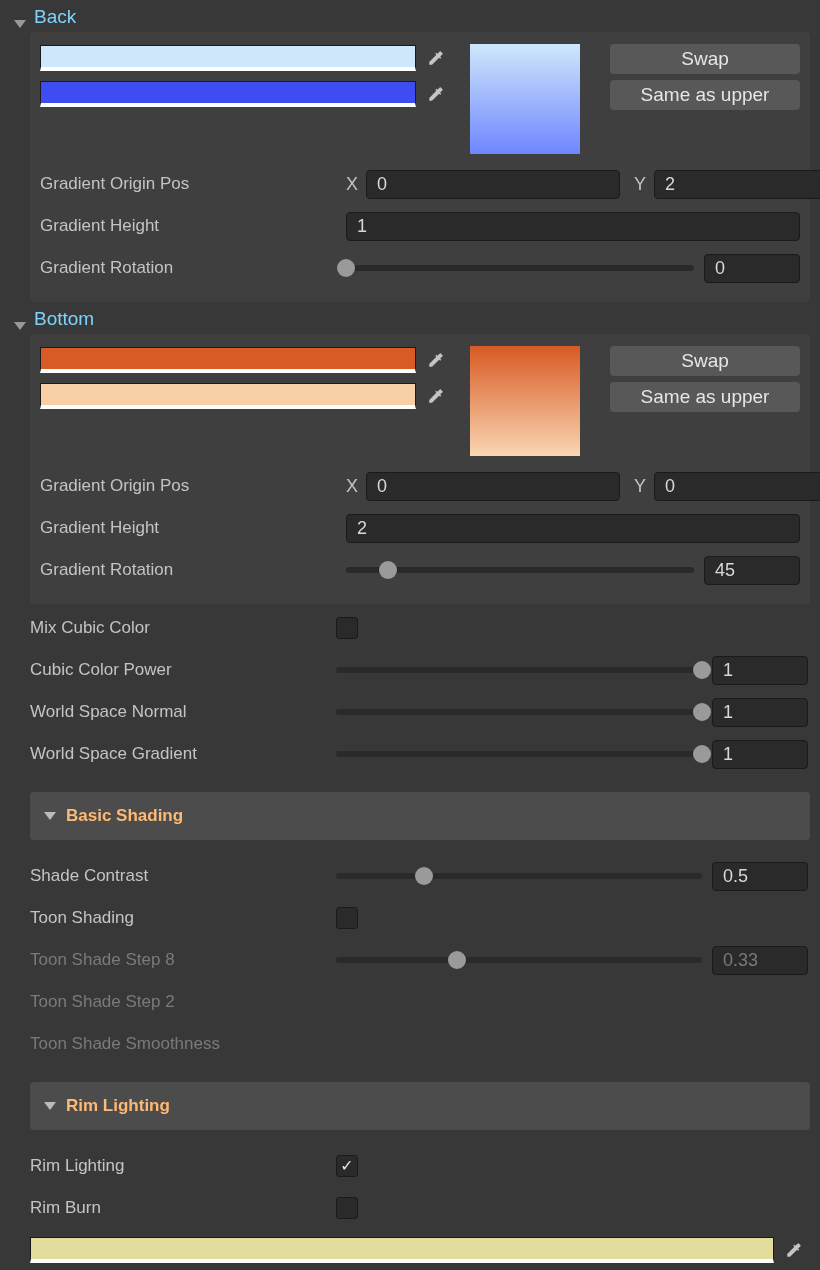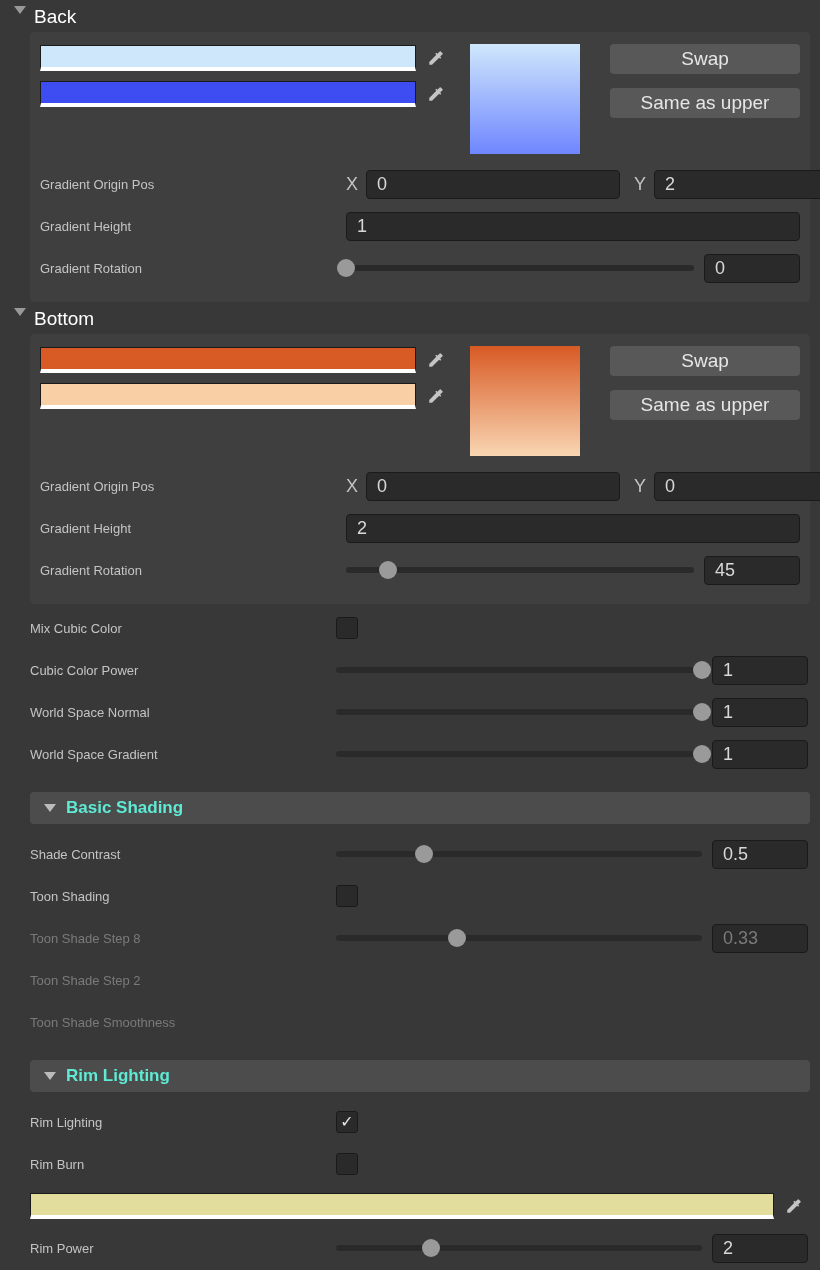--- a/index.html
+++ b/index.html
@@ -6,24 +6,24 @@
   body {
     background: #383838;
     color: #c4c4c4;
     font-family: -apple-system, BlinkMacSystemFont, "Segoe UI", Arial, sans-serif;
     font-size: 18px;
     width: 820px;
     padding: 0;
   }
   .section-header {
     display: flex;
-    align-items: flex-start;
+    align-items: flex-end;
     padding: 6px 4px 4px 14px;
     font-size: 19px;
-    color: #ffffff;
+    color: #7dd3fc;
     cursor: pointer;
   }
   .triangle {
     width: 0; height: 0;
     border-left: 6px solid transparent;
     border-right: 6px solid transparent;
     border-top: 8px solid #999;
     margin-right: 8px;
   }
   .block {
@@ -64,21 +64,21 @@
   .eyedrop svg { width: 18px; height:18px; fill:#c4c4c4; }
   .preview {
     width: 110px;
     height: 110px;
     margin-left: 10px;
   }
   .btn-col {
     margin-left: auto;
     display: flex;
     flex-direction: column;
-    gap: 14px;
+    gap: 6px;
     align-items: flex-end;
   }
   .btn {
     background: #585858;
     color: #e6e6e6;
     border: none;
     border-radius: 4px;
     padding: 4px 14px;
     font-size: 19px;
     cursor: pointer;
@@ -87,21 +87,21 @@
   }
   .row {
     display: flex;
     align-items: center;
     min-height: 36px;
     gap: 6px;
     margin-bottom: 6px;
   }
   .label {
     flex: 0 0 300px;
-    font-size: 13px;
+    font-size: 17px;
     color: #c4c4c4;
   }
   .label.dim { color: #7a7a7a; }
   .input-num {
     background: #2a2a2a;
     border: 1px solid #1a1a1a;
     border-radius: 4px;
     color: #d8d8d8;
     padding: 3px 10px;
     font-size: 18px;
@@ -159,25 +159,25 @@
     content:"✓";
     color:#e6e6e6;
     font-size:16px;
     line-height:1;
   }
   .sub-header {
     background: #4c4c4c;
     border-radius: 4px;
     display:flex;
     align-items:center;
-    padding: 6px 14px;
-    margin: 8px 10px 6px 30px;
+    padding: 14px 14px;
+    margin: 8px 10px 12px 30px;
     font-size: 17px;
     font-weight:600;
-    color:#5eead4;
+    color:#fdba74;
     cursor:pointer;
   }
   .sub-header .triangle { border-top-color:#bbb; margin-right:10px; }
   .outer-body {
     padding: 6px 12px 6px 30px;
   }
   .color-input-wide {
     flex:1;
     height: 26px;
     border: 1px solid #1a1a1a;

